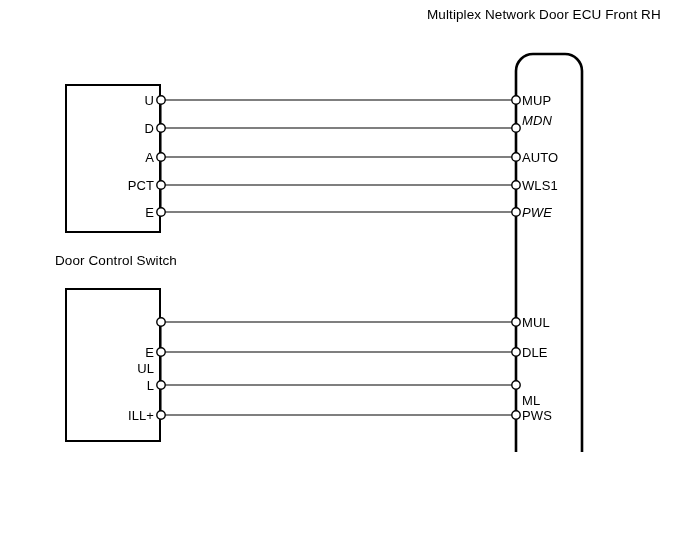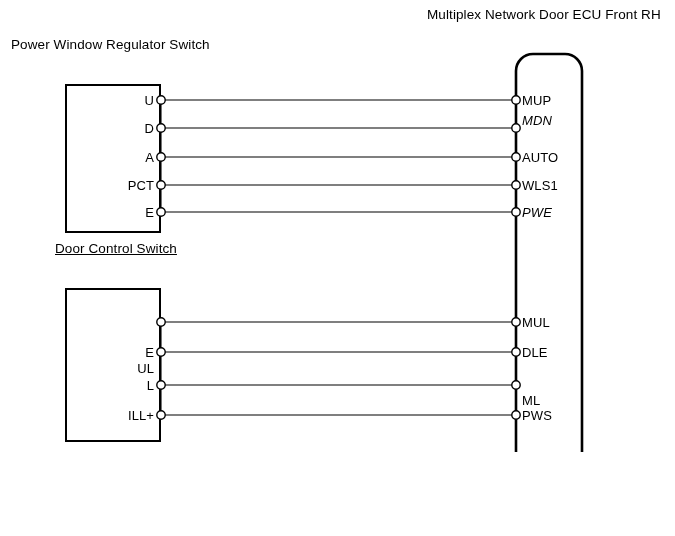--- a/index.html
+++ b/index.html
@@ -116,23 +116,22 @@
     <circle class="pin-circle" cx="516" cy="212" r="4.2"></circle>
     <circle class="pin-circle" cx="516" cy="322" r="4.2"></circle>
     <circle class="pin-circle" cx="516" cy="352" r="4.2"></circle>
     <circle class="pin-circle" cx="516" cy="385" r="4.2"></circle>
     <circle class="pin-circle" cx="516" cy="415" r="4.2"></circle>
 
   </svg>
 
   <div class="label title-label" style="left:427px; top:8px;">Multiplex Network Door ECU Front RH</div>
 
-  <div class="label title-label" style="left:11px; top:38px;">Power Window Regulator Switch</div>
 
-  <div class="label title-label" style="left:55px; top:242px;text-decoration:underline;">Door Control Switch</div>
+  <div class="label title-label" style="left:55px; top:254px;">Door Control Switch</div>
 
   <div class="label pin-label left-side" style="left:61px; top:94px; width:93px;">U</div>
   <div class="label pin-label left-side" style="left:61px; top:122px; width:93px;">D</div>
   <div class="label pin-label left-side" style="left:61px; top:151px; width:93px;">A</div>
   <div class="label pin-label left-side" style="left:61px; top:179px; width:93px;">PCT</div>
   <div class="label pin-label left-side" style="left:61px; top:206px; width:93px;">E</div>
 
   <div class="label pin-label left-side" style="left:61px; top:316px; width:93px;margin-top:46px;">UL</div>
   <div class="label pin-label left-side" style="left:61px; top:346px; width:93px;">E</div>
   <div class="label pin-label left-side" style="left:61px; top:379px; width:93px;">L</div>

